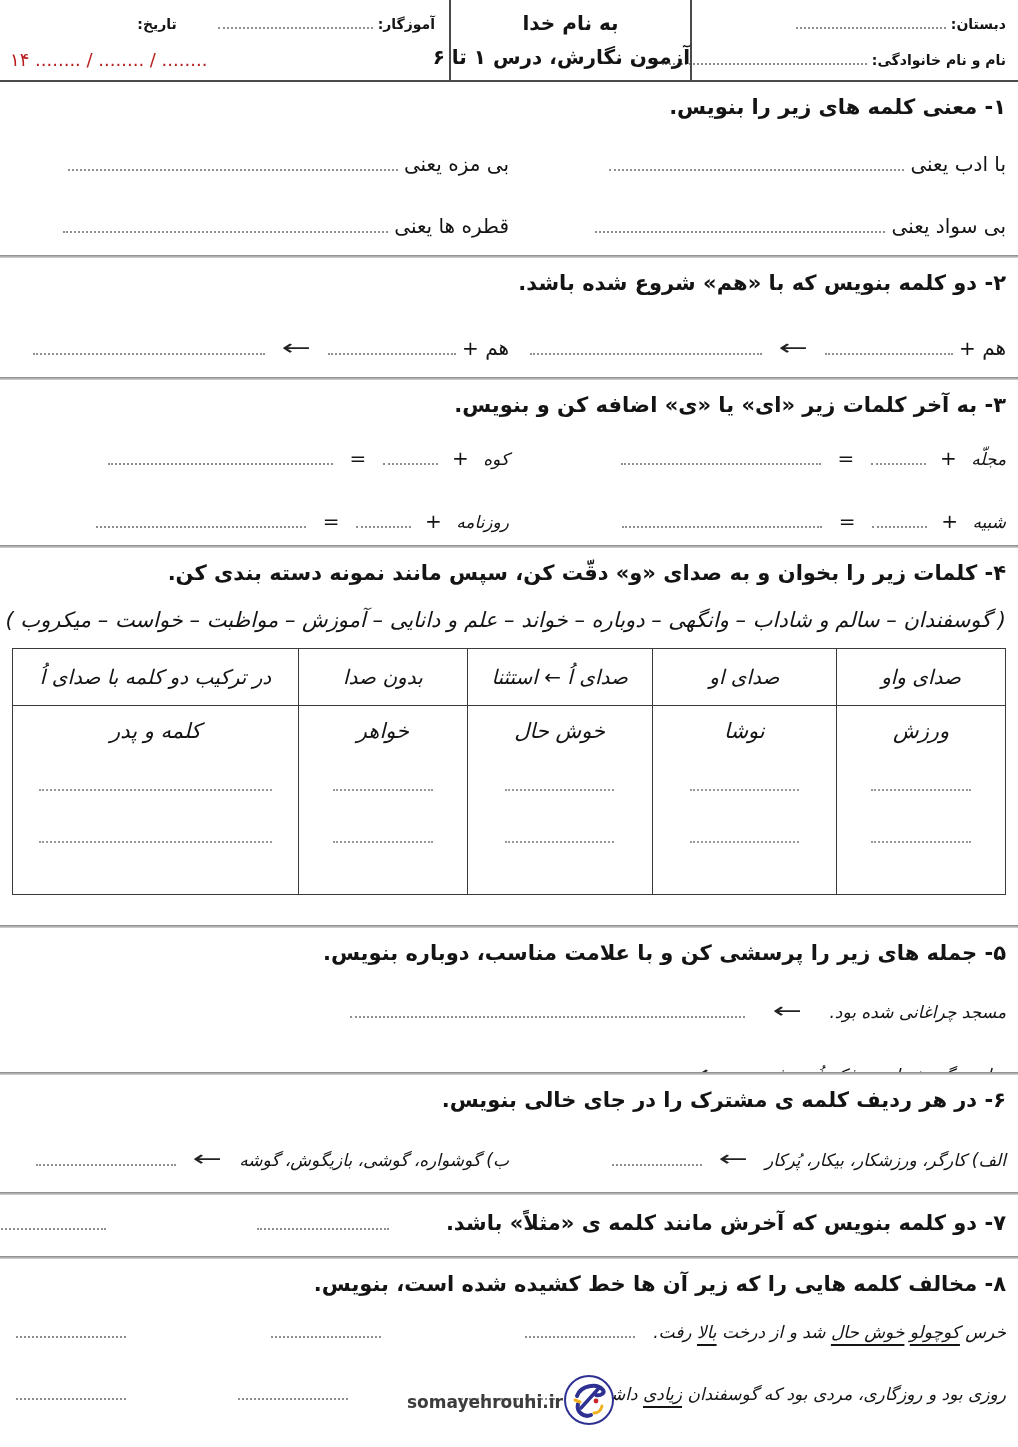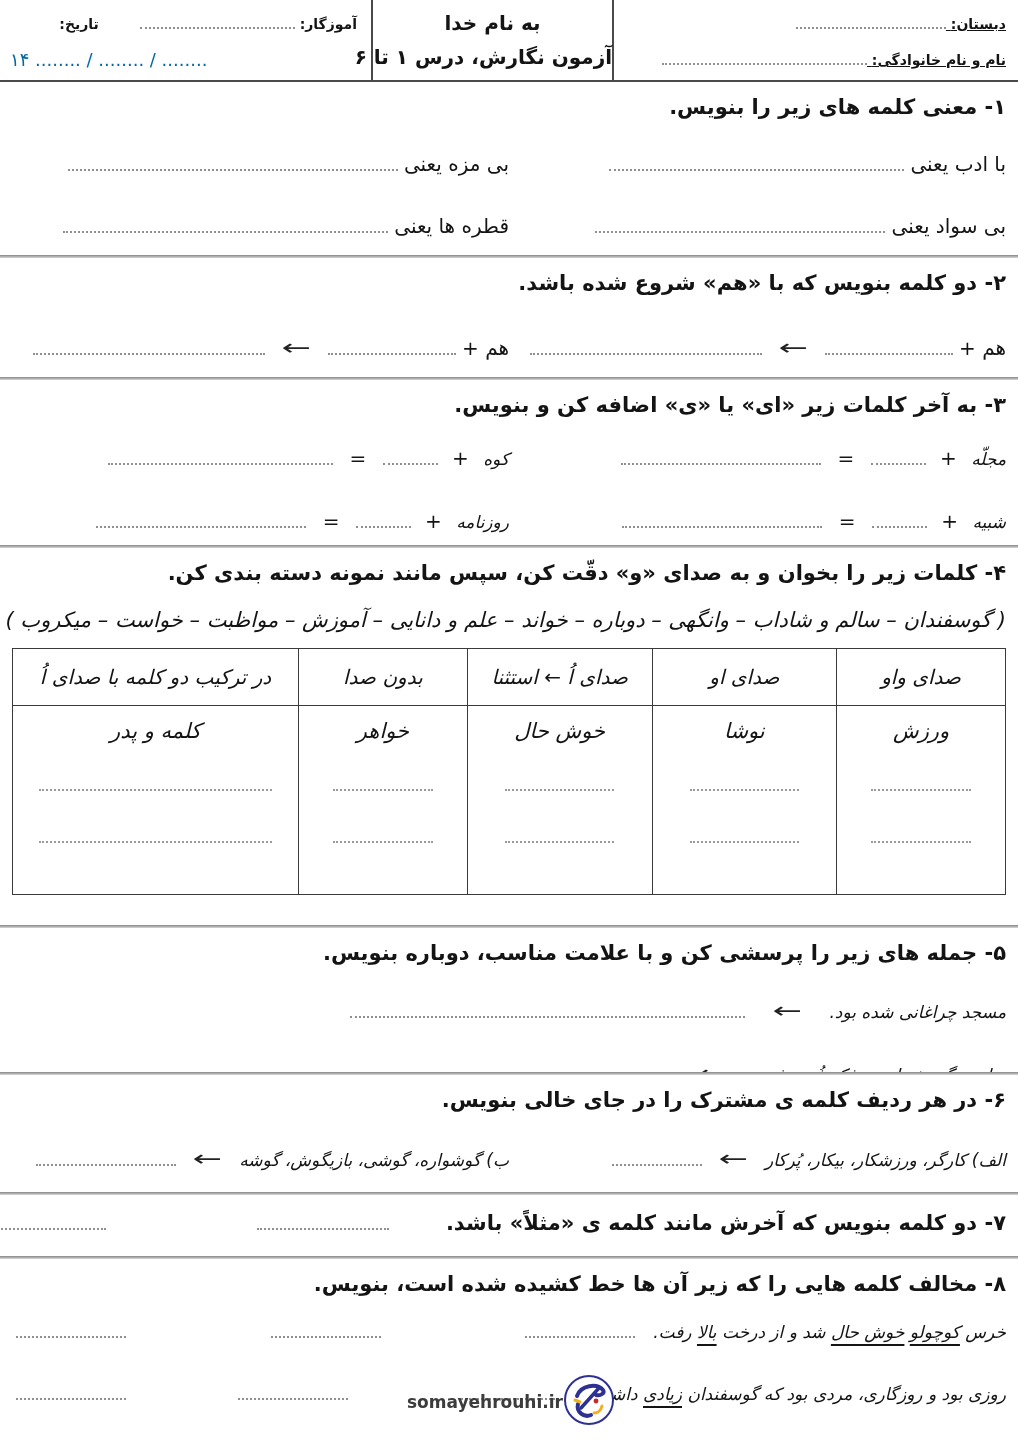--- a/index.html
+++ b/index.html
@@ -6,26 +6,26 @@
   .page{
     width:1018px;height:1447px;position:relative;margin:0 auto;
     background:#ffffff;direction:rtl;overflow:hidden;
     font-family:"DejaVu Sans",sans-serif;color:#141414;
   }
   .sep{height:3px;background:linear-gradient(#858585,#d8d8d8);}
   
   .hdr{display:flex;height:82px;border-bottom:2px solid #4a4a4a;box-sizing:border-box;}
   .hdr-cell{box-sizing:border-box;padding-top:6px;}
   .hdr-cell + .hdr-cell{border-right:2px solid #4a4a4a;}
-  .hdr-right{width:404px;padding-right:12px;text-decoration:underline;}
+  .hdr-right{width:326px;padding-right:12px;}
   .hdr-mid{width:241px;text-align:center;}
   .hdr-left{flex:1;padding-right:14px;padding-left:8px;}
   .hline{font-weight:bold;font-size:14px;line-height:36px;white-space:nowrap;}
   .hdr-mid .hline{font-size:20px;line-height:34px;}
-  .date-line{direction:ltr;text-align:left;font-size:18px;color:#0369a1;padding-left:2px;line-height:36px;}
+  .date-line{direction:ltr;text-align:left;font-size:18px;color:#b91c1c;padding-left:2px;line-height:36px;}
   
   .sec{box-sizing:border-box;padding:10px 12px 0 12px;overflow:hidden;}
   .qtitle{font-weight:bold;font-size:21px;line-height:30px;}
   .blank{display:inline-block;height:2px;border-bottom:2.5px dotted #8f8f8f;}
   .row2{display:flex;white-space:nowrap;}
   .half{flex:1;font-size:20px;line-height:32px;}
   .hand{font-style:italic;font-size:17px;}
   .arr{display:inline-block;transform:scaleX(1.6);font-size:22px;margin:0 16px;color:#222;font-style:normal;}
   
   .s-q1{height:173px}.s-q2{height:119px}.s-q3{height:165px}.s-q4{height:377px}

